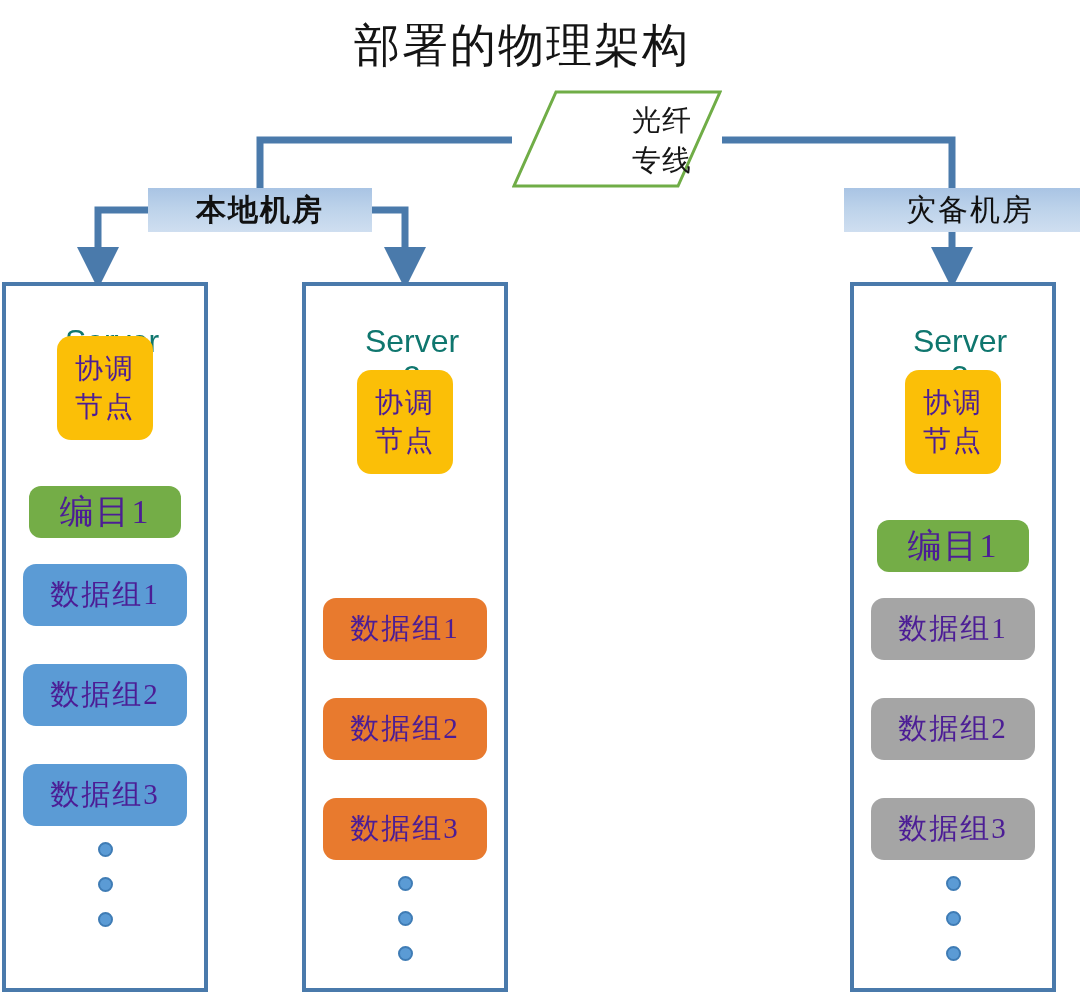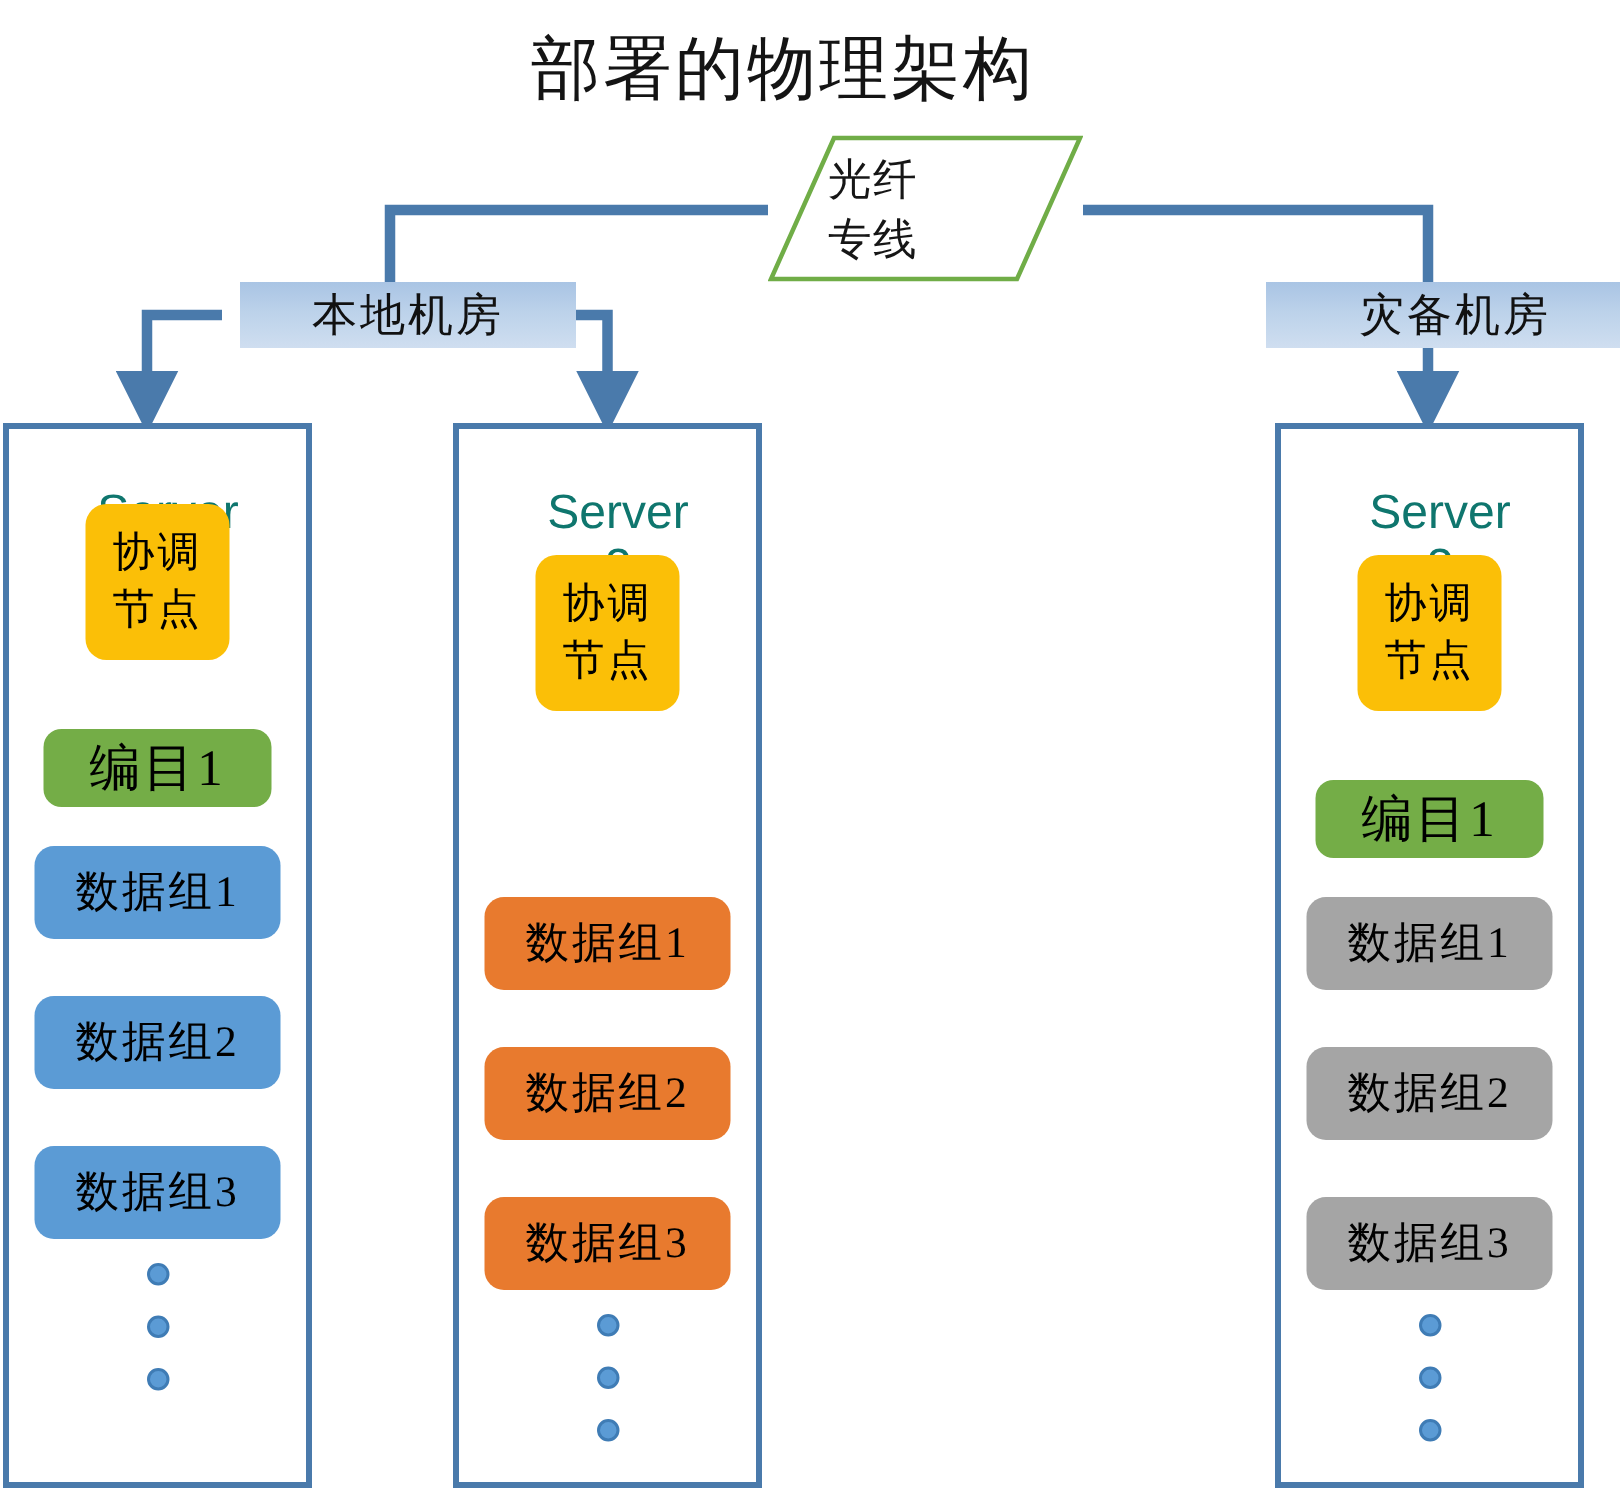--- a/index.html
+++ b/index.html
@@ -38,42 +38,42 @@
   
   #fiber-shape {
     left: 512px; top: 90px;
     width: 210px; height: 98px;
   }
   #fiber-label {
     left: 552px; top: 98px;
     width: 140px; height: 84px;
     display: flex;
     flex-direction: column;
-    align-items: flex-start;
+    align-items: flex-end;
     justify-content: center;
     font-family: "Liberation Serif", serif;
     font-size: 29px;
     color: #161616;
     line-height: 40px;
     letter-spacing: 1px;
   }
 
   
   .site-box {
     height: 44px;
     display: flex;
     align-items: center;
     justify-content: center;
     background: linear-gradient(to bottom, #a9c4e4 0%, #bcd2ea 45%, #cfdef0 100%);
     font-family: "Liberation Serif", serif;
     font-size: 30px;
     color: #111111;
     letter-spacing: 2px;
   }
-  #site-local { left: 160px; top: 188px; width: 224px; }
+  #site-local { left: 148px; top: 188px; width: 224px; font-weight: bold; }
   #site-dr    { left: 828px; top: 188px; width: 252px; margin-left: 16px; }
 
   
   .server-box {
     border: 4px solid #4a7aab;
     background: #ffffff;
     top: 282px;
     height: 710px;
     display: flex;
     flex-direction: column;
@@ -102,21 +102,21 @@
     line-height: 34px;
     text-align: center;
   }
 
   .node-chip {
     border-radius: 14px;
     display: flex;
     flex-direction: column;
     align-items: center;
     justify-content: center;
-    color: #000000;
+    color: #4c1d95;
     font-family: "Liberation Serif", serif;
     letter-spacing: 2px;
     position: relative;
     z-index: 2;
   }
   .chip-coordinator {
     width: 96px;
     height: 104px;
     margin-top: -24px;
     background: #fbbf07;

